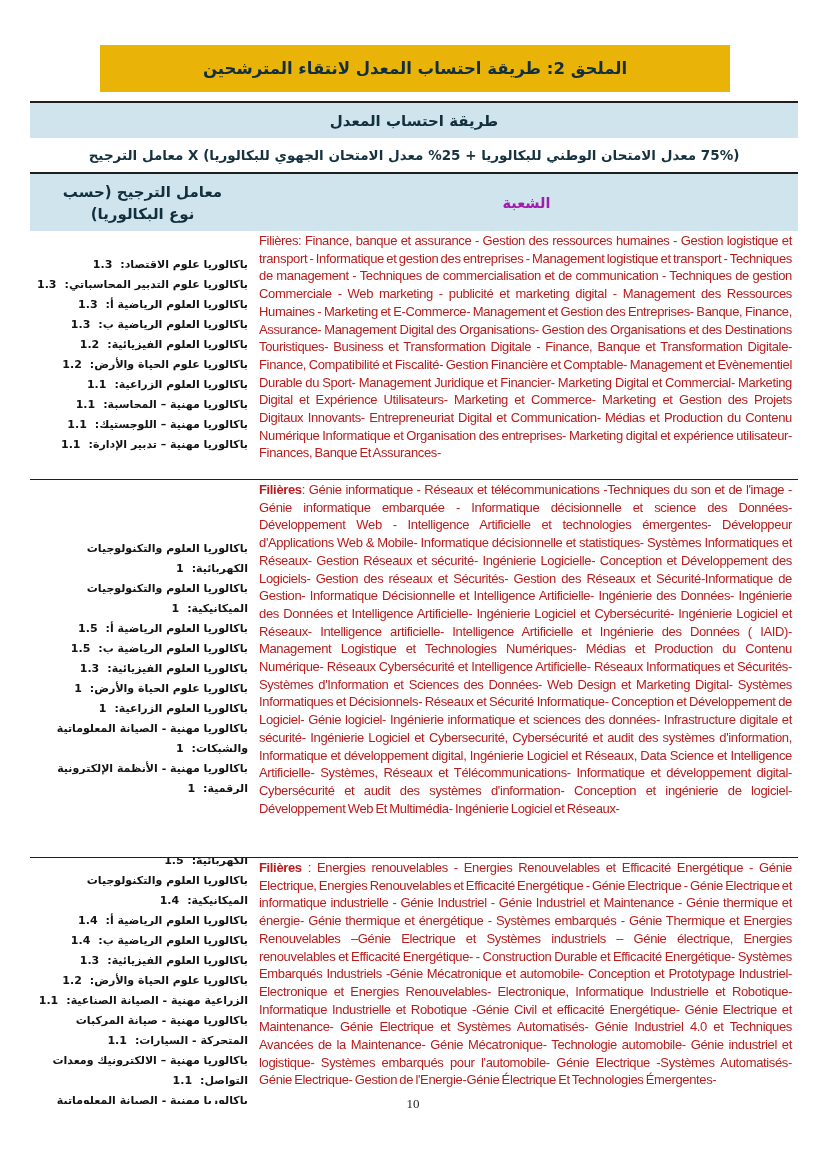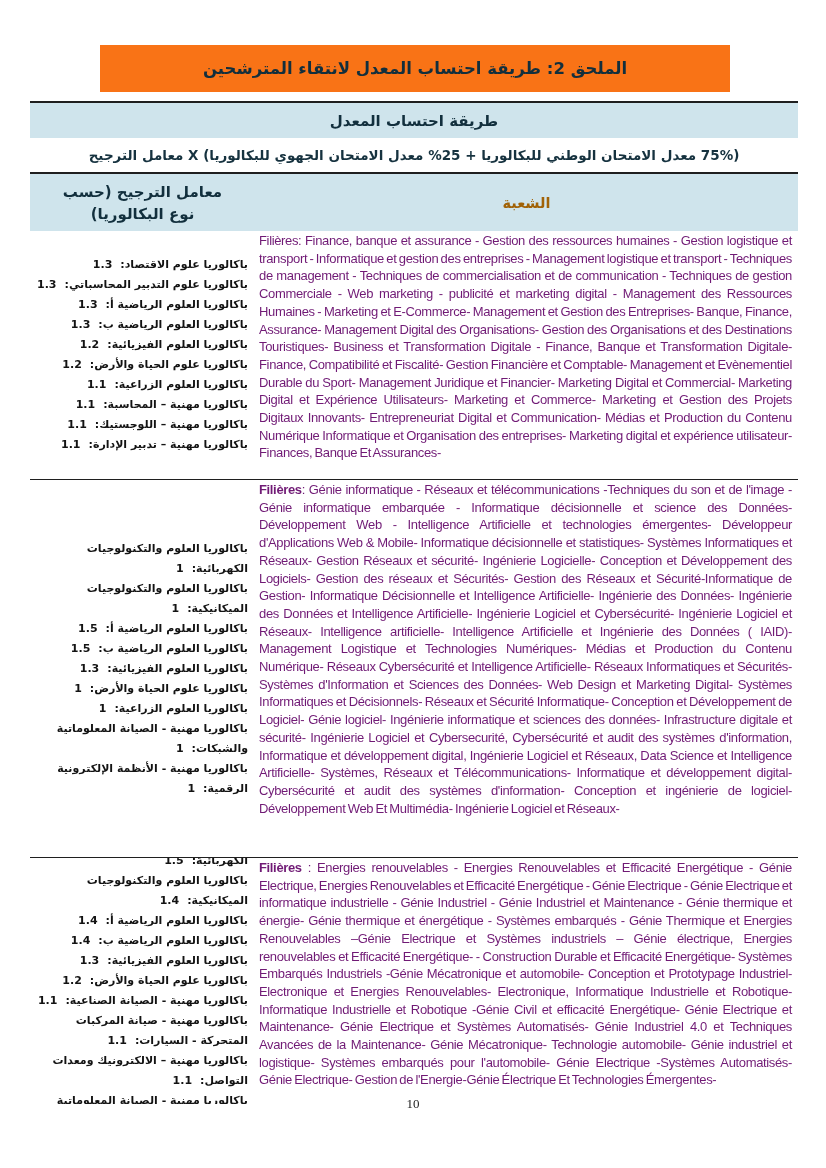--- a/index.html
+++ b/index.html
@@ -2,21 +2,21 @@
 <html lang="ar"><head>
 <meta charset="utf-8">
 <style>
   html,body{margin:0;padding:0;background:#ffffff;}
   .page{
     position:relative;width:826px;height:1168px;background:#ffffff;
     font-family:"Liberation Sans",sans-serif;overflow:hidden;
   }
   .banner{
     position:absolute;left:100px;top:45px;width:630px;height:47px;
-    background:#f97316;display:flex;align-items:center;justify-content:center;
+    background:#eab308;display:flex;align-items:center;justify-content:center;
   }
   .banner-title{
     font-family:"DejaVu Sans",sans-serif;font-weight:700;font-size:16.5px;
     color:#122f3d;direction:rtl;
   }
   .doc-table{
     position:absolute;left:30px;top:101px;width:768px;
     border-top:2px solid #1f1f1f;box-sizing:border-box;
   }
   .method-row{
@@ -35,21 +35,21 @@
   .colheader-row{
     height:57px;background:#cfe4ec;display:flex;flex-direction:row;box-sizing:border-box;
   }
   .colheader-coef{
     width:225px;display:flex;align-items:center;justify-content:center;text-align:center;
     font-family:"DejaVu Sans",sans-serif;font-weight:700;font-size:15px;color:#122f3d;
     direction:rtl;padding:0 22px;box-sizing:border-box;line-height:22px;
   }
   .colheader-filiere{
     flex:1;display:flex;align-items:center;justify-content:center;
-    font-family:"DejaVu Sans",sans-serif;font-weight:700;font-size:14.5px;color:#a16207;direction:rtl;
+    font-family:"DejaVu Sans",sans-serif;font-weight:700;font-size:14.5px;color:#a21caf;direction:rtl;
   }
   .data-row{
     display:flex;flex-direction:row;box-sizing:border-box;
     border-bottom:1.5px solid #1f1f1f;overflow:hidden;background:#ffffff;
   }
   .data-row.last{border-bottom:none;}
   .row-1{height:249px;}
   .row-2{height:378px;}
   .row-3{height:246px;}
   .coef-cell{
@@ -57,21 +57,21 @@
     display:flex;flex-direction:column;justify-content:center;
     direction:rtl;text-align:right;
     font-family:"DejaVu Sans",sans-serif;font-size:11px;font-weight:700;color:#131313;
   }
   .coef-line{line-height:20px;}
   .coef-value{margin-inline-start:8px;}
   .filiere-cell{
     flex:1;box-sizing:border-box;padding:1px 6px 2px 4px;
     font-family:"Liberation Sans",sans-serif;font-size:13px;line-height:17.7px;
     letter-spacing:-0.35px;word-spacing:-1px;
-    color:#701a75;text-align:justify;direction:ltr;overflow:hidden;
+    color:#b91c1c;text-align:justify;direction:ltr;overflow:hidden;
   }
   .lead-bold{font-weight:700;}
   .lead-normal{font-weight:400;}
   .page-number{
     position:absolute;left:0;top:1096px;width:100%;text-align:center;
     font-family:"Liberation Serif",serif;font-size:13px;color:#222222;
   }
 </style>
 </head>
 <body>
@@ -129,21 +129,21 @@
     </div>
 
     <div class="data-row row-3 last">
       <div class="coef-cell">
           <div class="coef-line"><span class="coef-label">باكالوريا العلوم والتكنولوجيات الكهربائية:</span><span class="coef-value">1.5</span></div>
           <div class="coef-line"><span class="coef-label">باكالوريا العلوم والتكنولوجيات الميكانيكية:</span><span class="coef-value">1.4</span></div>
           <div class="coef-line"><span class="coef-label">باكالوريا العلوم الرياضية أ:</span><span class="coef-value">1.4</span></div>
           <div class="coef-line"><span class="coef-label">باكالوريا العلوم الرياضية ب:</span><span class="coef-value">1.4</span></div>
           <div class="coef-line"><span class="coef-label">باكالوريا العلوم الفيزيائية:</span><span class="coef-value">1.3</span></div>
           <div class="coef-line"><span class="coef-label">باكالوريا علوم الحياة والأرض:</span><span class="coef-value">1.2</span></div>
-          <div class="coef-line"><span class="coef-label">باكالوريا مهنية - الصيانة الصناعية:</span><span class="coef-value">1.1</span></div>
+          <div class="coef-line"><span class="coef-label">الزراعية مهنية - الصيانة الصناعية:</span><span class="coef-value">1.1</span></div>
           <div class="coef-line"><span class="coef-label">باكالوريا مهنية - صيانة المركبات المتحركة - السيارات:</span><span class="coef-value">1.1</span></div>
           <div class="coef-line"><span class="coef-label">باكالوريا مهنية – الالكترونيك ومعدات التواصل:</span><span class="coef-value">1.1</span></div>
           <div class="coef-line"><span class="coef-label">باكالوريا مهنية - الصيانة المعلوماتية والشبكات:</span></div>
         </div>
       <div class="filiere-cell"><span class="lead-bold">Filières</span><span> : Energies renouvelables - Energies Renouvelables et Efficacité Energétique - Génie Electrique, Energies Renouvelables et Efficacité Energétique - Génie Electrique - Génie Electrique et informatique industrielle - Génie Industriel - Génie Industriel et Maintenance - Génie thermique et énergie- Génie thermique et énergétique - Systèmes embarqués - Génie Thermique et  Energies Renouvelables –Génie Electrique et Systèmes industriels – Génie électrique, Energies renouvelables  et Efficacité Energétique- - Construction Durable et Efficacité Energétique- Systèmes Embarqués Industriels -Génie Mécatronique et automobile- Conception et Prototypage Industriel- Electronique et Energies Renouvelables- Electronique, Informatique Industrielle et Robotique- Informatique Industrielle et Robotique -Génie Civil et efficacité Energétique- Génie Electrique et Maintenance- Génie Electrique et Systèmes Automatisés- Génie Industriel 4.0 et Techniques Avancées de la Maintenance- Génie Mécatronique- Technologie automobile- Génie industriel et logistique- Systèmes embarqués pour l'automobile- Génie Electrique -Systèmes Automatisés- Génie Electrique- Gestion de l'Energie-Génie Électrique Et Technologies Émergentes-</span></div>
     </div>
 
   </div>
 
   <div class="page-number">10</div>

